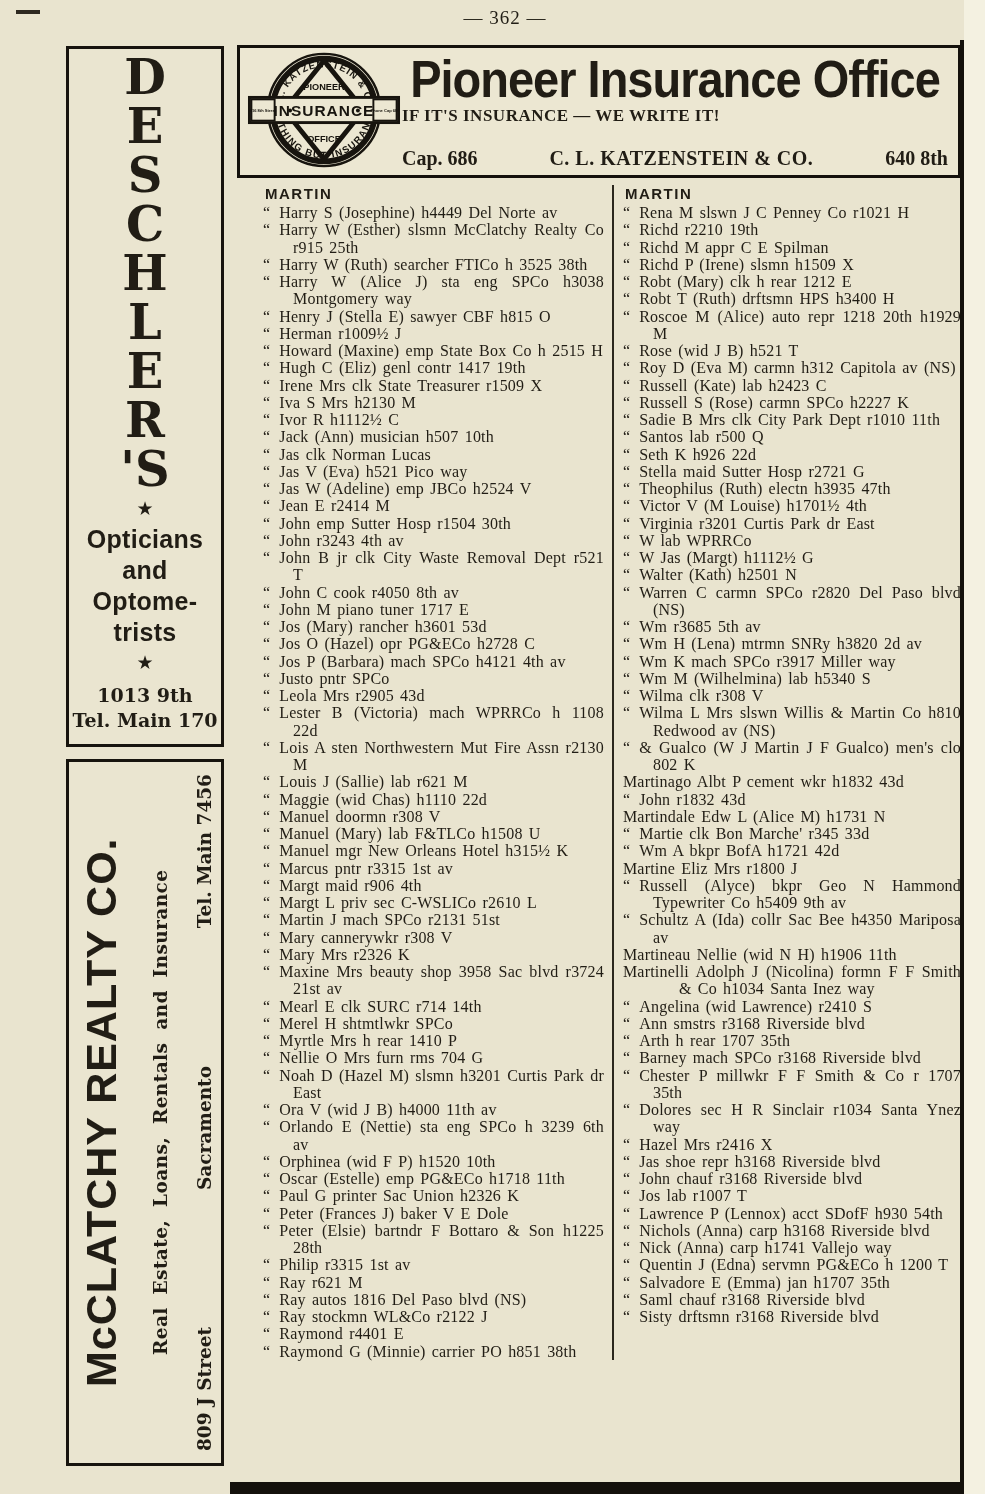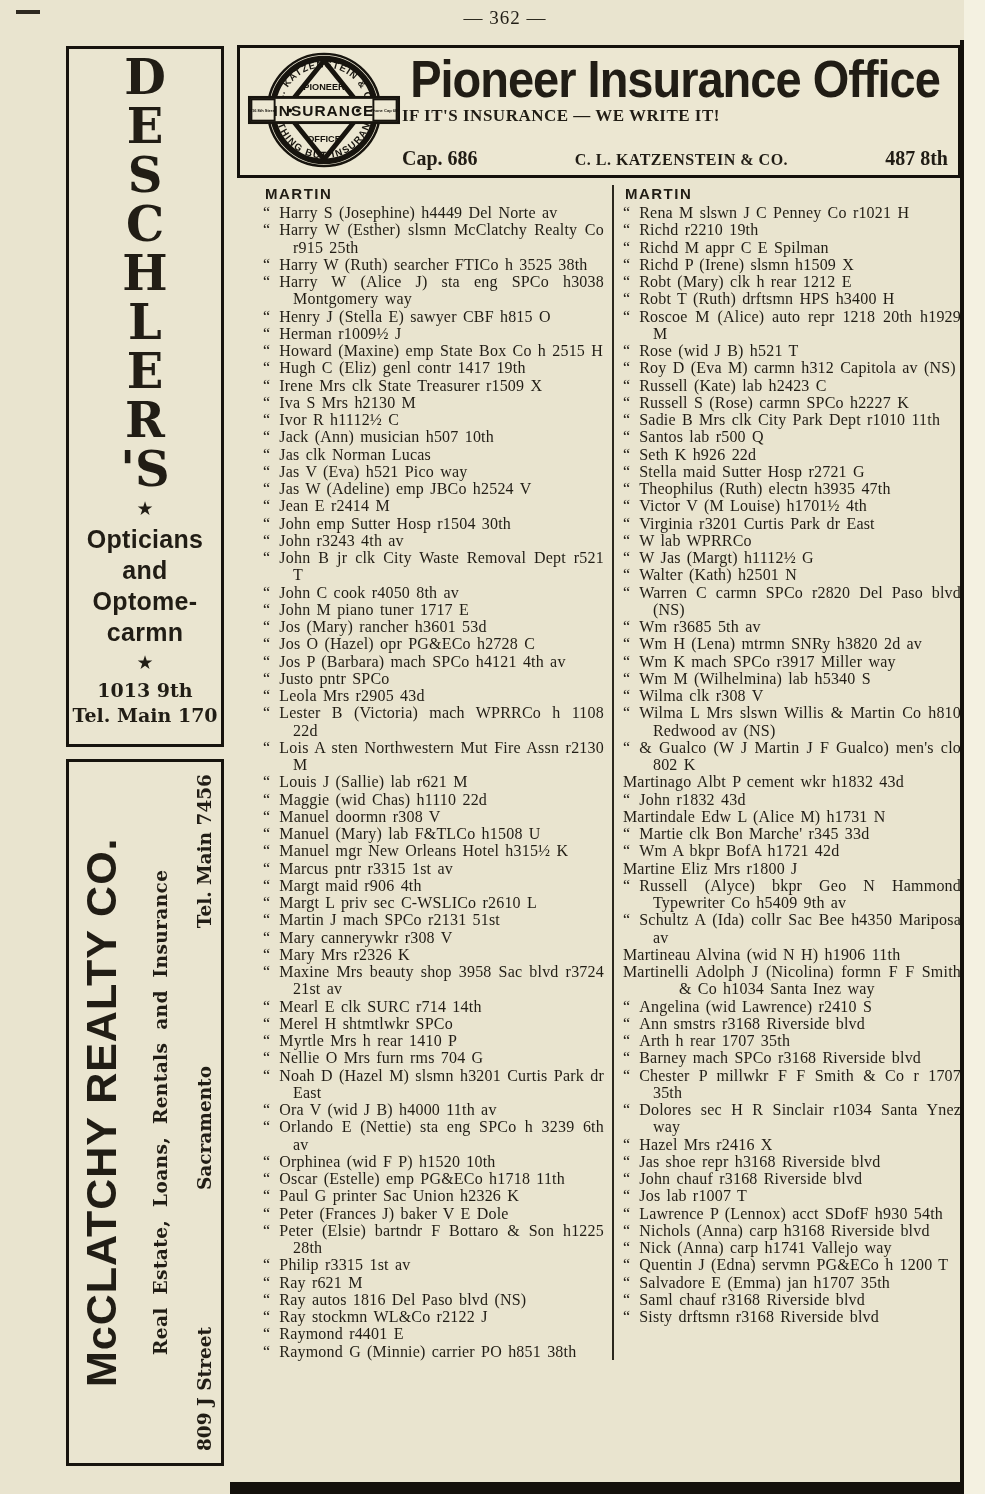--- a/index.html
+++ b/index.html
@@ -12,21 +12,21 @@
   
   .ad{position:absolute;left:66px;width:158px;border:3px solid #17140e;background:#eae5d0;
       box-sizing:border-box;overflow:hidden;}
   .deschlers{top:46px;height:701px;display:flex;flex-direction:column;align-items:center;}
   .d-letters{margin-top:4px;text-align:center;font-family:"DejaVu Serif",serif;
              font-weight:bold;font-size:48px;line-height:49px;}
   .d-star{font-size:19px;line-height:30px;}
   .d-svc{font-family:"Liberation Sans",sans-serif;font-weight:bold;font-size:25px;
          line-height:31px;text-align:center;letter-spacing:.3px;}
   .d-addr,.d-phone{font-family:"DejaVu Serif",serif;font-weight:bold;font-size:19px;line-height:25px;white-space:nowrap;}
-  .d-addr{}
+  .d-addr{margin-top:5px;}
 
   .mcclatchy{top:759px;height:707px;display:flex;flex-direction:row;
              justify-content:space-between;padding:12px 6px 12px 8px;}
   .vert{writing-mode:vertical-rl;transform:rotate(180deg);}
   .m-name{font-family:"Liberation Sans",sans-serif;font-weight:bold;font-size:43px;
           letter-spacing:1px;height:100%;text-align:center;white-space:nowrap;}
   .m-svc{font-family:"DejaVu Serif",serif;font-weight:bold;font-size:18.5px;height:100%;
          text-align:center;letter-spacing:.4px;word-spacing:6px;white-space:nowrap;}
   .m-col3{display:flex;flex-direction:column;justify-content:space-between;align-items:center;}
   .m-col3 .vert{font-family:"DejaVu Serif",serif;font-weight:bold;font-size:18.5px;white-space:nowrap;}
@@ -37,21 +37,21 @@
           display:flex;align-items:center;padding:4px 10px 4px 6px;}
   .b-logo{flex:0 0 156px;}
   .b-right{flex:1;display:flex;flex-direction:column;justify-content:space-between;
            height:118px;padding-bottom:1px;min-width:0;}
   .b-title{font-family:"Liberation Sans",sans-serif;font-weight:bold;font-size:47px;
            line-height:48px;letter-spacing:-1px;white-space:nowrap;transform:scaleY(1.12);
            transform-origin:center top;text-align:center;}
   .b-tag{font-weight:bold;font-size:17px;letter-spacing:.5px;}
   .b-row{display:flex;align-items:baseline;justify-content:space-between;font-weight:bold;margin-top:16px;}
   .b-phone,.b-addr{font-size:20px;}
-  .b-co{font-size:16px;letter-spacing:.5px;}
+  .b-co{font-size:20px;letter-spacing:.5px;}
 
   .columns{display:flex;margin-top:7px;margin-left:26px;}
   .col{width:362px;box-sizing:border-box;}
   .col-left{padding-right:8px;}
   .col-right{border-left:2px solid #2b271d;padding-left:9px;}
   .col-header{margin:0 0 2px 2px;font-family:"Liberation Sans",sans-serif;font-size:15px;
               letter-spacing:1.5px;font-weight:bold;}
   .entry{margin:0;padding-left:30px;text-indent:-30px;text-align:justify;
          font-size:16px;line-height:17.25px;letter-spacing:.2px;word-spacing:2px;}
   .surname-entry{padding-left:56px;text-indent:-56px;}
@@ -78,21 +78,21 @@
         <div>L</div>
         <div>E</div>
         <div>R</div>
         <div>'S</div>
       </div>
     <div class="d-star">★</div>
     <div class="d-svc" id="deschlers-services">
         <div>Opticians</div>
         <div>and</div>
         <div>Optome-</div>
-        <div>carmn</div>
+        <div>trists</div>
       </div>
     <div class="d-star">★</div>
     <div class="d-addr">1013 9th</div>
     <div class="d-phone">Tel. Main 170</div>
   </div>
 
   <div class="ad mcclatchy">
     <div class="vert m-name">McCLATCHY REALTY CO.</div>
     <div class="vert m-svc">Real Estate, Loans, Rentals and Insurance</div>
     <div class="m-col3">
@@ -131,21 +131,21 @@
           <text x="15" y="65" font-family="Liberation Sans, sans-serif" font-size="4.2" font-weight="bold" fill="#17140e" text-anchor="middle">916 8th Street</text>
           <text x="141" y="65" font-family="Liberation Sans, sans-serif" font-size="4.2" font-weight="bold" fill="#17140e" text-anchor="middle">Phone Cap 686</text>
         </svg>
       </div>
       <div class="b-right">
         <div class="b-title">Pioneer Insurance Office</div>
         <div class="b-tag">IF IT'S INSURANCE — WE WRITE IT!</div>
         <div class="b-row">
           <span class="b-phone">Cap. 686</span>
           <span class="b-co">C. L. KATZENSTEIN &amp; CO.</span>
-          <span class="b-addr">487 8th</span>
+          <span class="b-addr">640 8th</span>
         </div>
       </div>
     </div>
 
     <div class="columns">
       <section class="col col-left">
         <h2 class="col-header">MARTIN</h2>
         <div id="left-entries">
             <p class="entry"><span class="ditto">“</span>Harry S (Josephine) h4449 Del Norte av</p>
             <p class="entry"><span class="ditto">“</span>Harry W (Esther) slsmn McClatchy Realty Co r915 25th</p>
@@ -240,21 +240,21 @@
             <p class="entry"><span class="ditto">“</span>Wilma L Mrs slswn Willis &amp; Martin Co h810 Redwood av (NS)</p>
             <p class="entry"><span class="ditto">“</span>&amp; Gualco (W J Martin J F Gualco) men's clo 802 K</p>
             <p class="entry surname-entry">Martinago Albt P cement wkr h1832 43d</p>
             <p class="entry"><span class="ditto">“</span>John r1832 43d</p>
             <p class="entry surname-entry">Martindale Edw L (Alice M) h1731 N</p>
             <p class="entry"><span class="ditto">“</span>Martie clk Bon Marche' r345 33d</p>
             <p class="entry"><span class="ditto">“</span>Wm A bkpr BofA h1721 42d</p>
             <p class="entry surname-entry">Martine Eliz Mrs r1800 J</p>
             <p class="entry"><span class="ditto">“</span>Russell (Alyce) bkpr Geo N Hammond Typewriter Co h5409 9th av</p>
             <p class="entry"><span class="ditto">“</span>Schultz A (Ida) collr Sac Bee h4350 Mariposa av</p>
-            <p class="entry surname-entry">Martineau Alvina (wid N H) h1906 11th</p>
+            <p class="entry surname-entry">Martineau Nellie (wid N H) h1906 11th</p>
             <p class="entry surname-entry">Martinelli Adolph J (Nicolina) formn F F Smith &amp; Co h1034 Santa Inez way</p>
             <p class="entry"><span class="ditto">“</span>Angelina (wid Lawrence) r2410 S</p>
             <p class="entry"><span class="ditto">“</span>Ann smstrs r3168 Riverside blvd</p>
             <p class="entry"><span class="ditto">“</span>Arth h rear 1707 35th</p>
             <p class="entry"><span class="ditto">“</span>Barney mach SPCo r3168 Riverside blvd</p>
             <p class="entry"><span class="ditto">“</span>Chester P millwkr F F Smith &amp; Co r 1707 35th</p>
             <p class="entry"><span class="ditto">“</span>Dolores sec H R Sinclair r1034 Santa Ynez way</p>
             <p class="entry"><span class="ditto">“</span>Hazel Mrs r2416 X</p>
             <p class="entry"><span class="ditto">“</span>Jas shoe repr h3168 Riverside blvd</p>
             <p class="entry"><span class="ditto">“</span>John chauf r3168 Riverside blvd</p>

